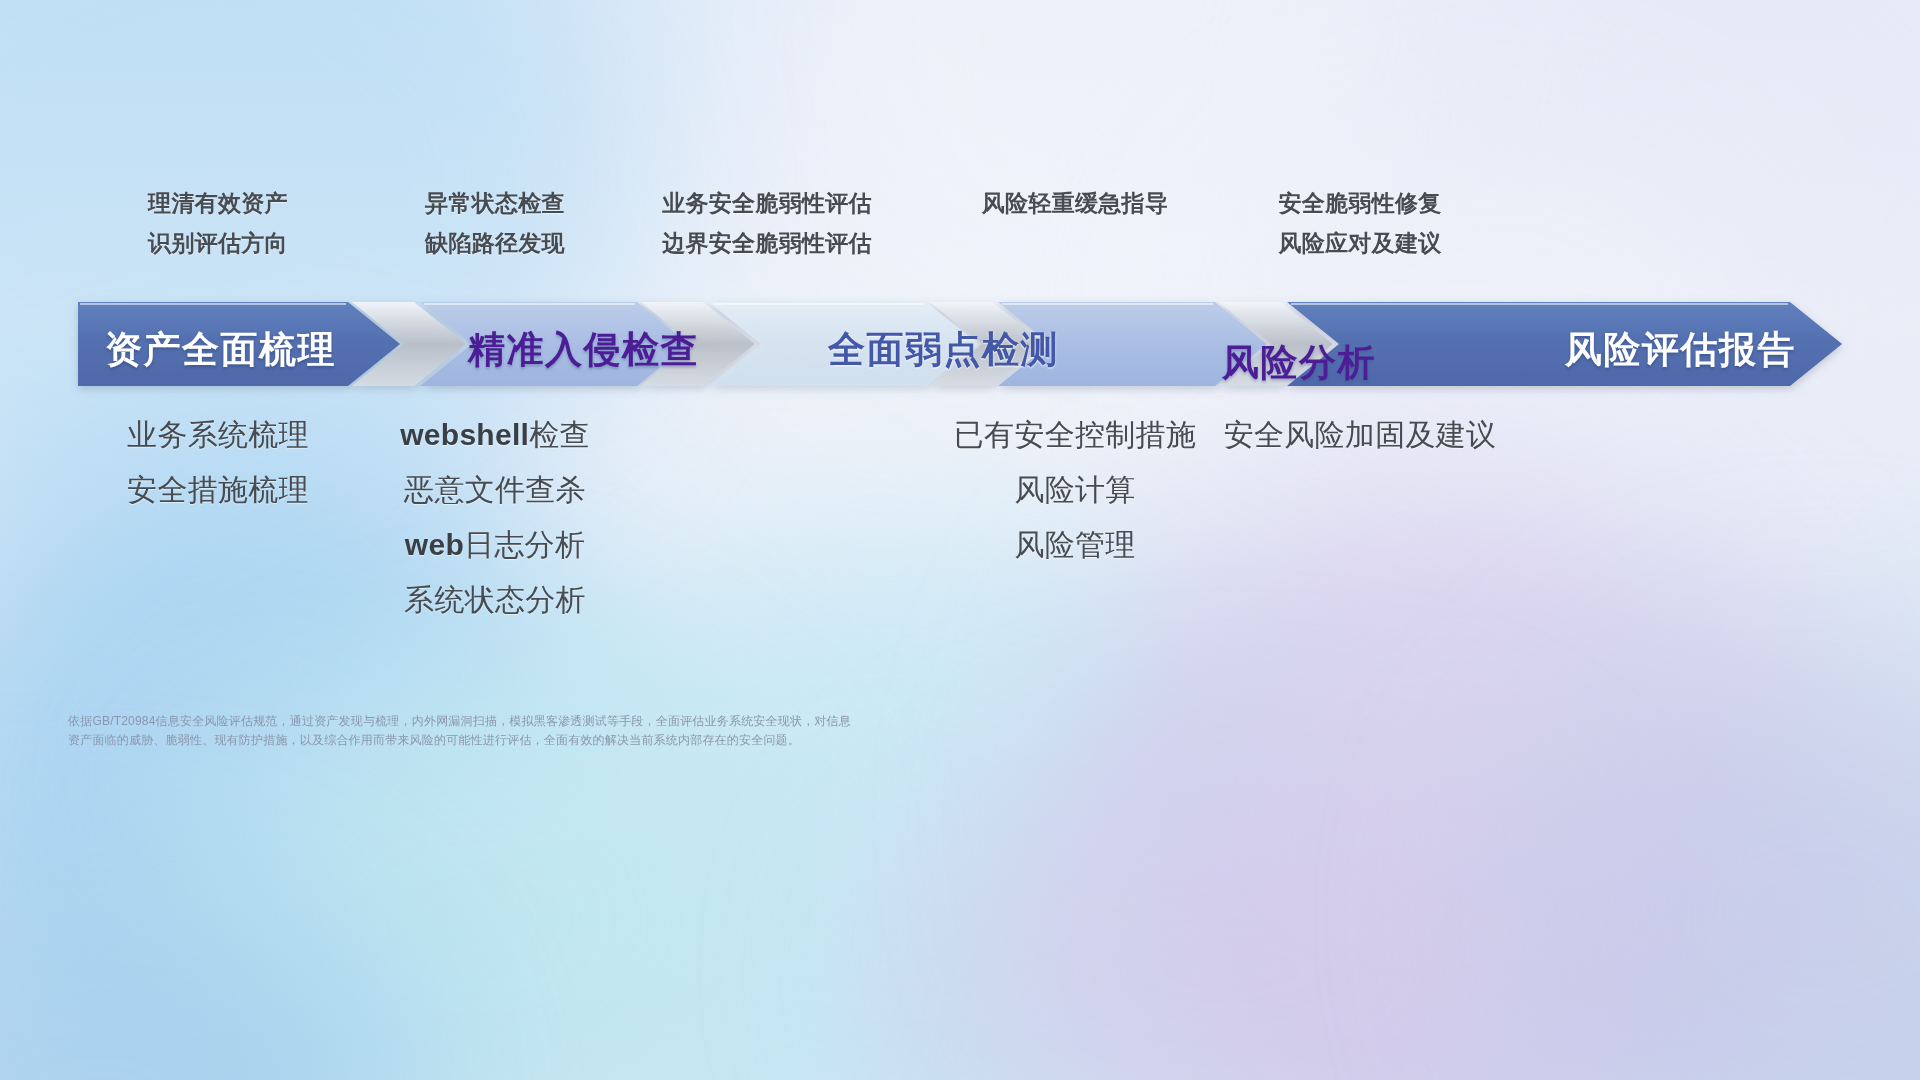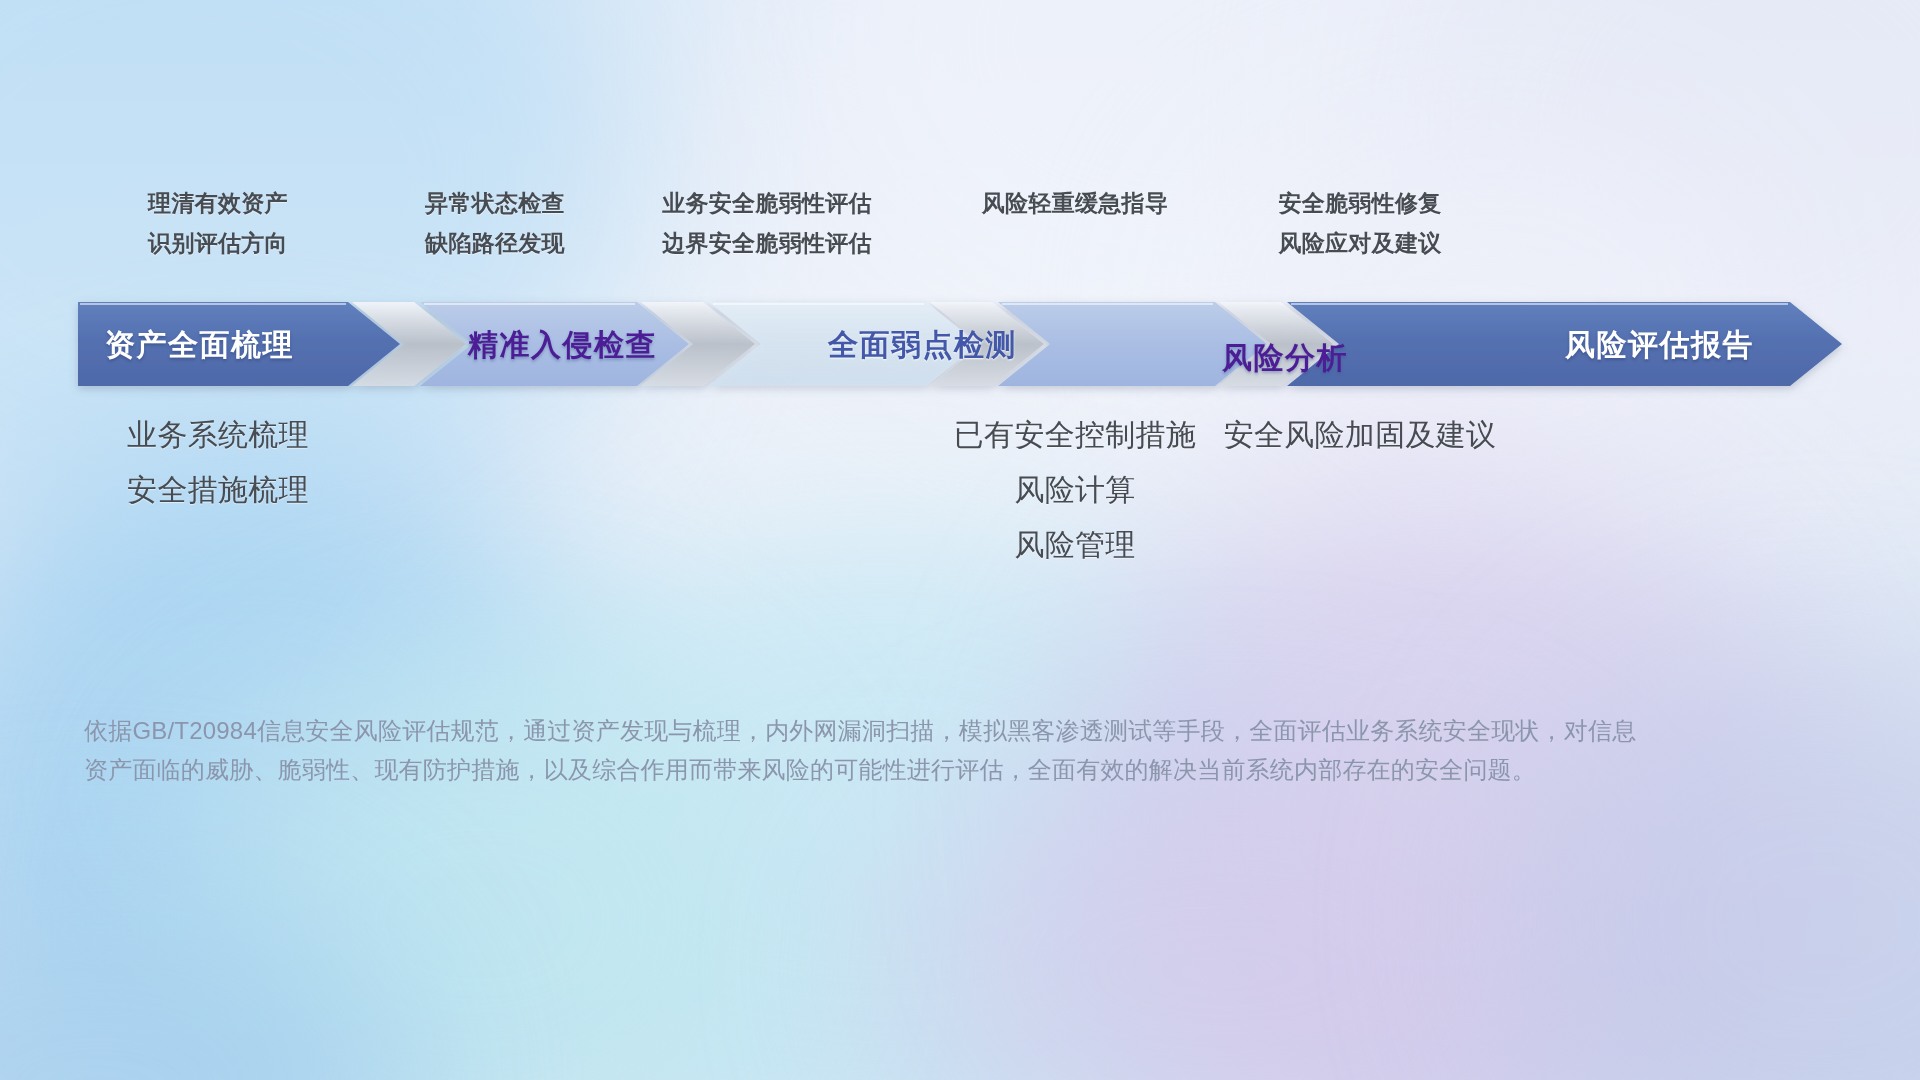--- a/index.html
+++ b/index.html
@@ -45,32 +45,32 @@
     margin-bottom:25px;letter-spacing:.3px;
     text-shadow:0 1px 1px rgba(255,255,255,.55);
   }
   .bot-item:last-child{margin-bottom:0;}
   .bot-item b{font-weight:bold;color:#3a3e45;}
 
   
   #band{position:absolute;left:0;top:0;width:1920px;height:1080px;pointer-events:none;}
   .chev-label{
     position:absolute;
-    font-size:30px;font-weight:bold;letter-spacing:1.5px;
+    font-size:37px;font-weight:bold;letter-spacing:1.5px;
     white-space:nowrap;
     top:325px;
   }
   .chev-label.on-dark{color:#ffffff;text-shadow:0 2px 3px rgba(40,60,110,.45);}
   .chev-label.on-light{color:#4c1d95;text-shadow:0 2px 3px rgba(60,85,140,.40);}
   .chev-label.on-pale{color:#4358a8;text-shadow:0 1px 2px rgba(255,255,255,.85);}
 
   
   #footer{
-    position:absolute;left:84px;top:712px;width:1240px;
-    font-size:24px;line-height:1.62;color:#8b96ad;
+    position:absolute;left:68px;top:712px;width:1240px;
+    font-size:12px;line-height:1.62;color:#8b96ad;
     letter-spacing:.2px;
   }
   #footer div{white-space:nowrap;}
 </style>
 </head>
 <body>
 
 <div id="bg">
   <div class="layer bg-base"></div>
   <div class="layer blob b6"></div>
@@ -155,20 +155,28 @@
       <div class="bot-item">安全措施梳理</div>
     </div>
   </div>
 
   <div class="col" style="left:355px;top:192px;width:280px;">
     <div class="top-list">
       <div class="top-item">异常状态检查</div>
       <div class="top-item">缺陷路径发现</div>
     </div>
   </div>
+  <div class="col" style="left:355px;top:420px;width:280px;">
+    <div class="bot-list">
+      <div class="bot-item"><b>webshell</b><span>检查</span></div>
+      <div class="bot-item">恶意文件查杀</div>
+      <div class="bot-item"><b>web</b><span>日志分析</span></div>
+      <div class="bot-item">系统状态分析</div>
+    </div>
+  </div>
 
   <div class="col" style="left:622px;top:192px;width:290px;">
     <div class="top-list">
       <div class="top-item">业务安全脆弱性评估</div>
       <div class="top-item">边界安全脆弱性评估</div>
     </div>
   </div>
 
   <div class="col" style="left:930px;top:192px;width:290px;">
     <div class="top-list">

